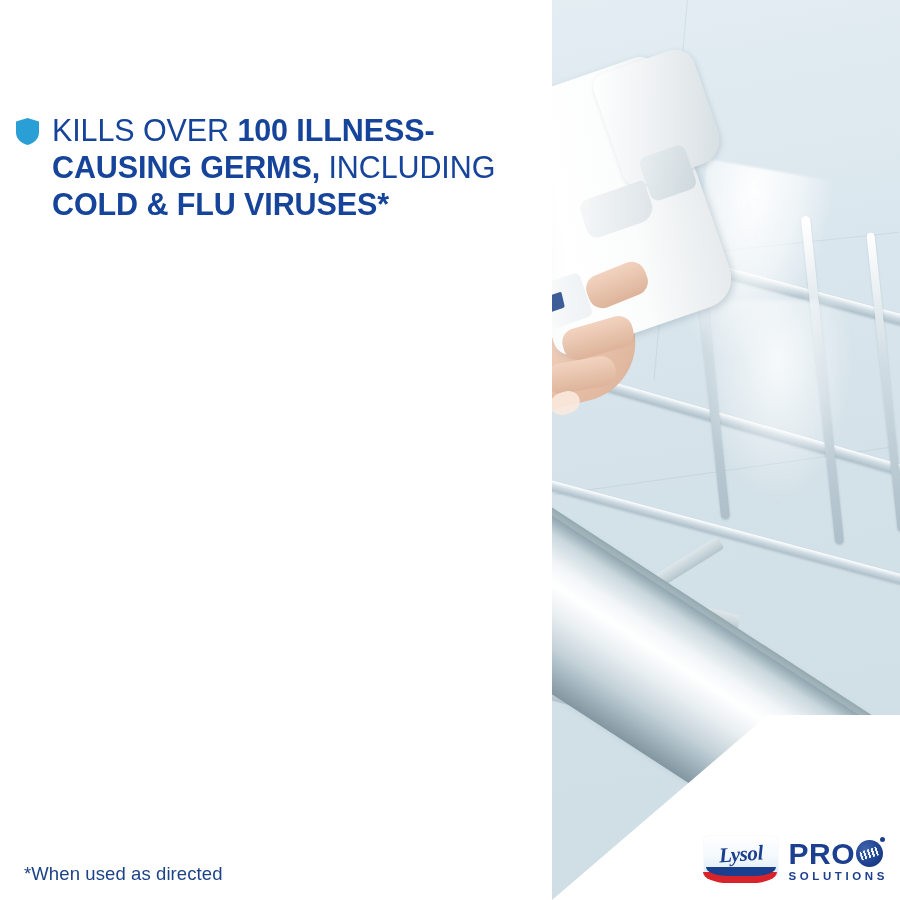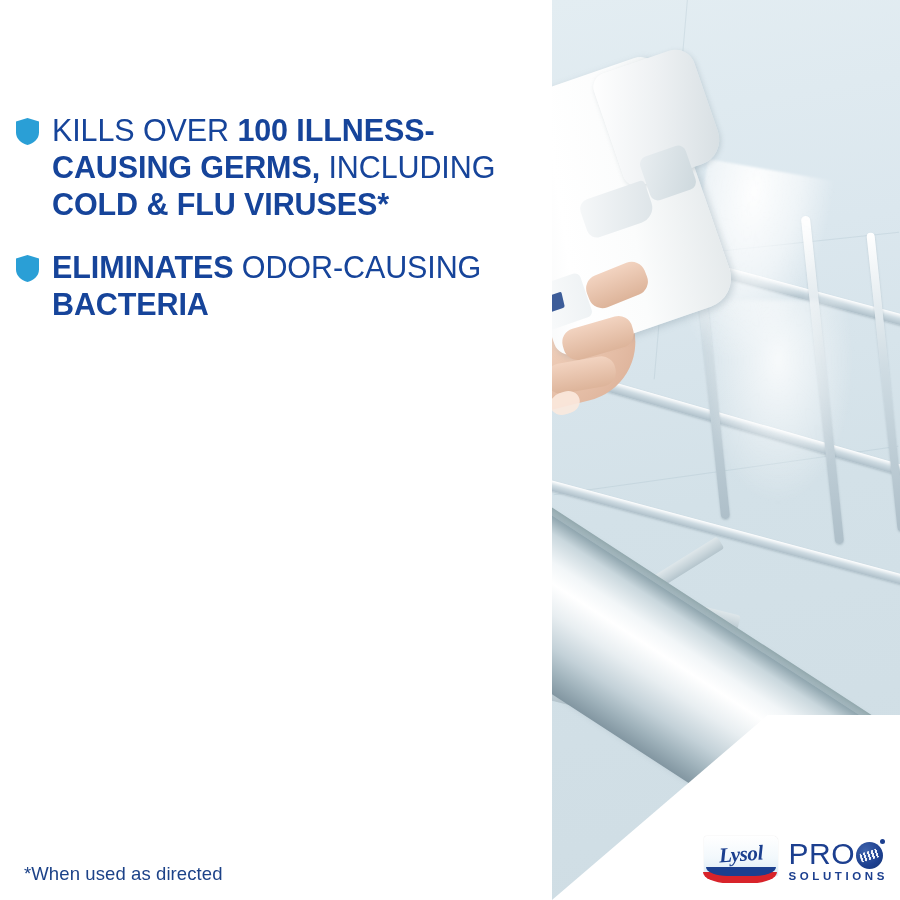--- a/index.html
+++ b/index.html
@@ -187,22 +187,22 @@
     position:absolute;left:2px;top:31px;width:70px;height:9px;
     background:#1b3f8f;border-radius:0 0 38px 38px/0 0 16px 16px;
   }
   .lysol-red-sweep{
     position:absolute;left:-1px;top:36px;width:74px;height:11px;
     background:#d8232a;border-radius:0 0 40px 40px/0 0 18px 18px;
   }
   
   .pro-block{position:relative;}
   .pro-word{
-    font-size:30px;font-weight:400;color:#1c3f8f;letter-spacing:0.5px;line-height:0.95;
-    display:flex;align-items:flex-end;
+    font-size:30px;font-weight:700;color:#1c3f8f;letter-spacing:0.5px;line-height:0.95;
+    display:flex;align-items:flex-start;
   }
   .pro-globe{
     display:inline-block;position:relative;width:27px;height:27px;margin-left:1px;
     border-radius:50%;
     background:radial-gradient(circle at 35% 32%,#3f63ab 0%,#1c3f8f 62%,#16356f 100%);
   }
   .pro-globe:after{
     content:"";position:absolute;left:4px;top:9px;width:19px;height:9px;
     background:repeating-linear-gradient(90deg,#ffffff 0 2px,transparent 2px 4px);
     opacity:.92;transform:rotate(-18deg);border-radius:2px;
@@ -227,26 +227,20 @@
 
       <div class="claim">
         <svg class="shield" viewBox="0 0 23 27">
           <path d="M11.5 0 L23 3.4 V14.6 C23 21 17.8 25.4 11.5 27 C5.2 25.4 0 21 0 14.6 V3.4 Z" fill="#2a9fd6"></path>
         </svg>
         <div class="claim-text"><span>KILLS OVER </span><b>100 ILLNESS-CAUSING GERMS,</b><span> INCLUDING </span><b>COLD &amp; FLU VIRUSES*</b></div>
       </div>
 
 
 
-      <div class="claim">
-        <svg class="shield" viewBox="0 0 23 27">
-          <path d="M11.5 0 L23 3.4 V14.6 C23 21 17.8 25.4 11.5 27 C5.2 25.4 0 21 0 14.6 V3.4 Z" fill="#2a9fd6"></path>
-        </svg>
-        <div class="claim-text"><b>ELIMINATES</b><span> ODOR-CAUSING </span><b>BACTERIA</b></div>
-      </div>
 
     </div>
 
     <div class="footnote">*When used as directed</div>
   </div>
 
   <div class="photo">
     <div class="wall-seam s1"></div>
     <div class="wall-seam s2"></div>
     <div class="wall-seam s3"></div>

